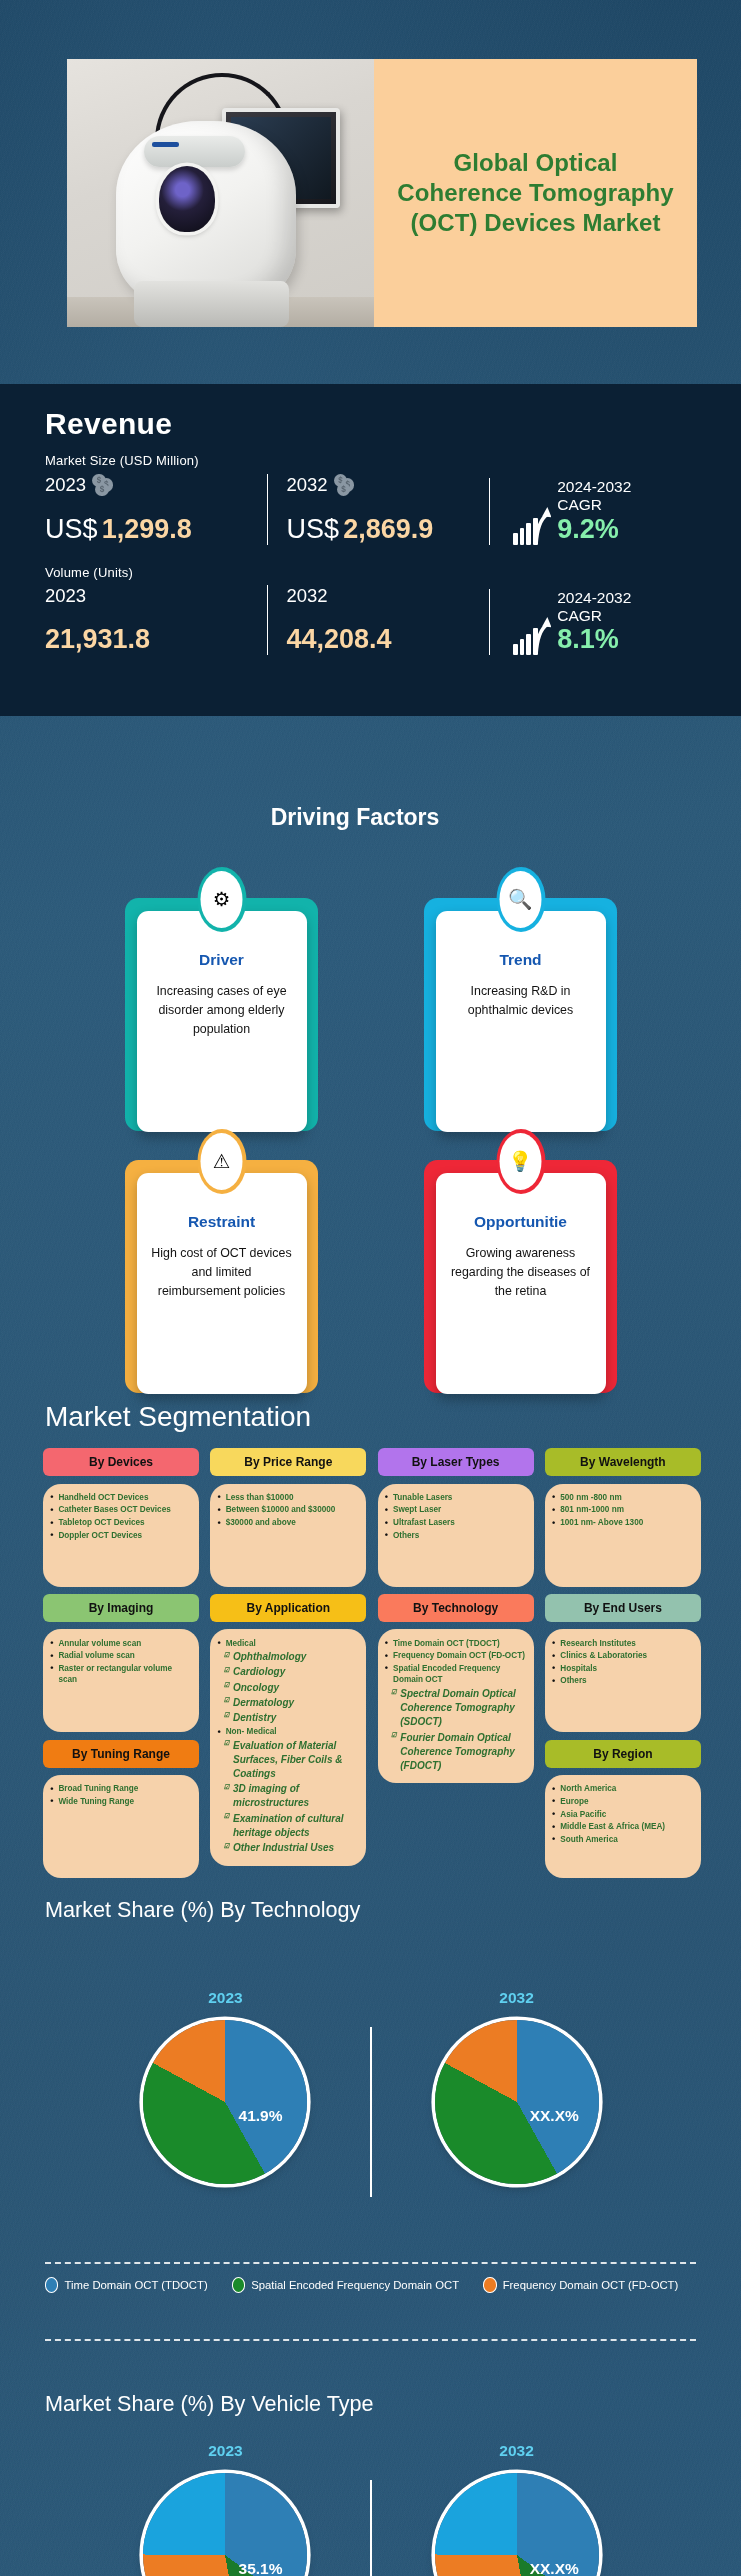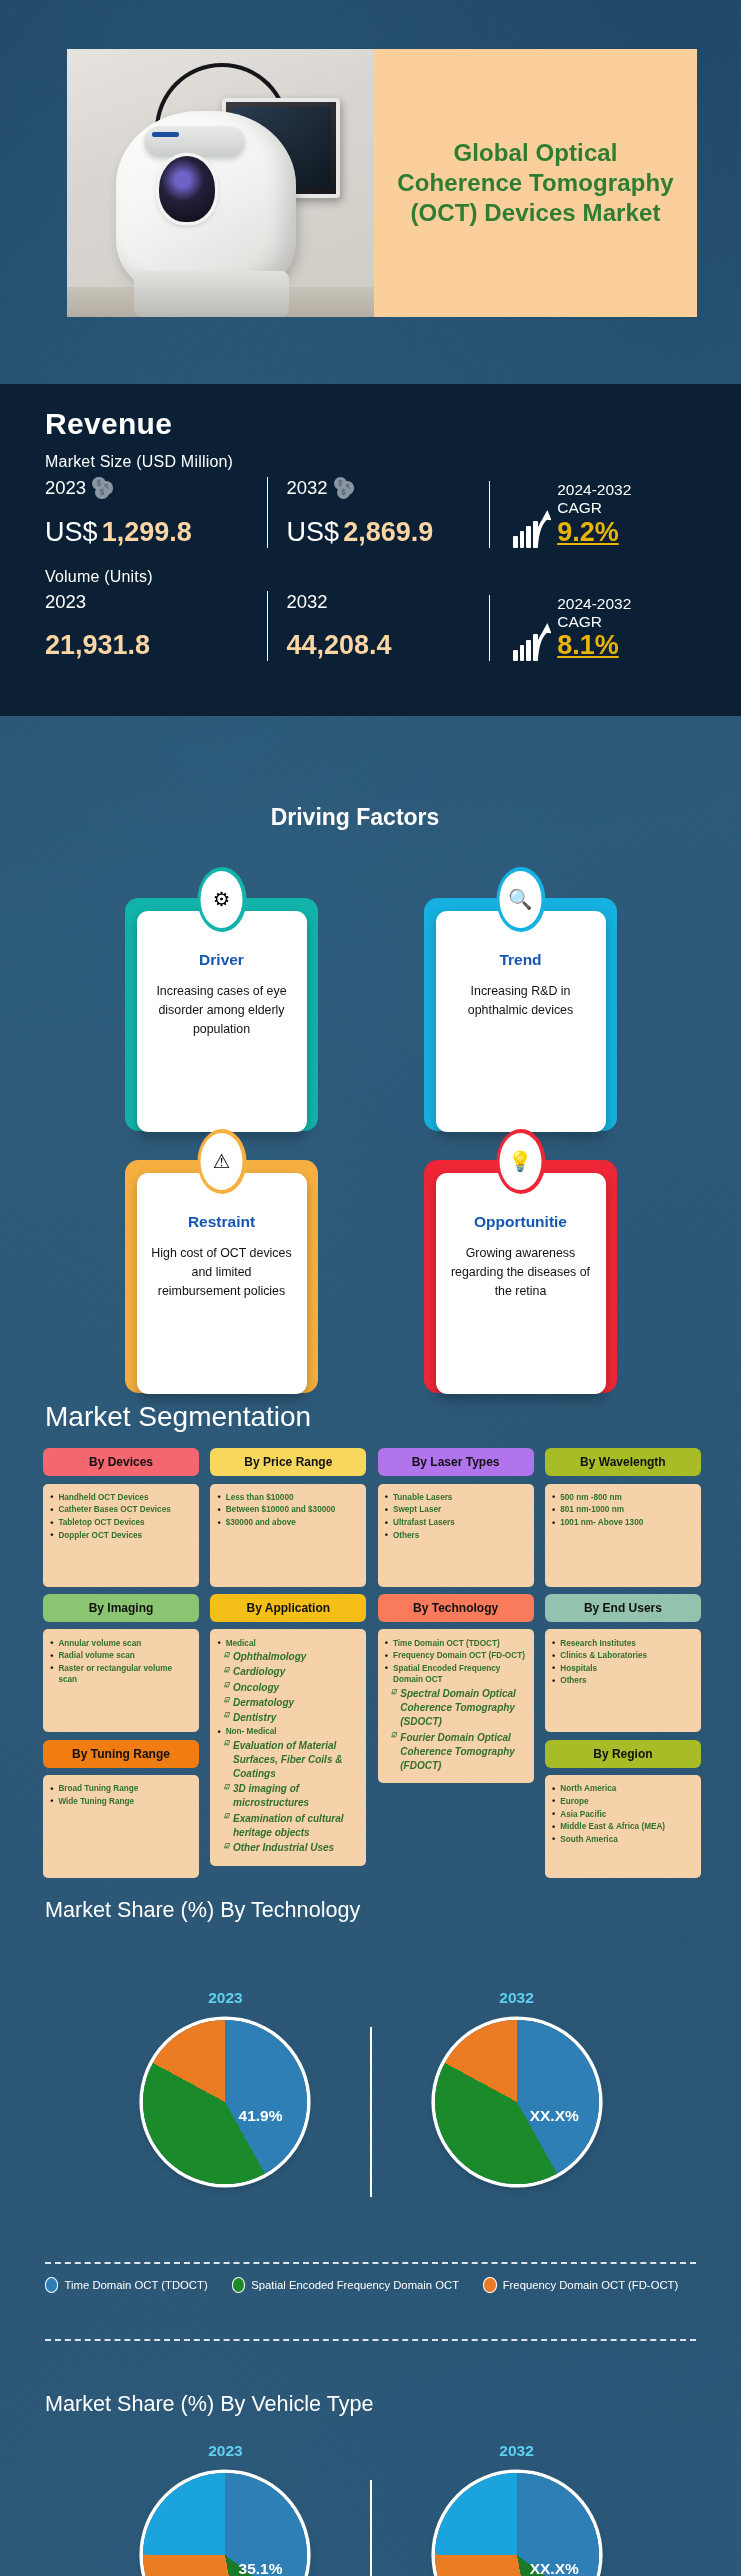--- a/index.html
+++ b/index.html
@@ -20,21 +20,21 @@
   }
   .noise {
     position: absolute; inset: 0; pointer-events: none; opacity: .30;
     background-image:
       repeating-linear-gradient(37deg, rgba(255,255,255,.045) 0 0.5px, rgba(0,0,0,0) 0.5px 1.5px),
       repeating-linear-gradient(119deg, rgba(0,0,0,.05) 0 0.5px, rgba(0,0,0,0) 0.5px 2.1px),
       repeating-linear-gradient(78deg, rgba(255,255,255,.03) 0 1px, rgba(0,0,0,0) 1px 2.6px);
   }
 
   
-  .hero { position: absolute; left: 67px; top: 49px; width: 630px; height: 268px; display: flex; }
+  .hero { position: absolute; left: 67px; top: 59px; width: 630px; height: 268px; display: flex; }
   .hero-photo {
     width: 307px; height: 268px; position: relative; overflow: hidden;
     background: linear-gradient(160deg, #e6e3de 0%, #d9d6d1 38%, #cfccc6 100%);
   }
   .device-body {
     position: absolute; left: 49px; top: 62px; width: 180px; height: 185px;
     background: linear-gradient(150deg,#ffffff 0%, #f2f2f0 48%, #d9d9d6 100%);
     border-radius: 46% 46% 34% 34% / 40% 40% 30% 30%;
     box-shadow: inset -11.3px -8.2px 20.6px rgba(0,0,0,.14), 3.1px 5.2px 11.3px rgba(0,0,0,.18);
   }
@@ -77,38 +77,38 @@
     text-align: center; letter-spacing: 0.1px;
   }
 
   
   .revenue-panel {
     position: absolute; left: 0; top: 384px; width: 742px; height: 332px;
     background: #0b2034;
   }
   .rev-inner { padding: 23px 45px 0 45px; }
   .rev-h1 { color: #fff; font-size: 30px; font-weight: 700; letter-spacing: 0.3px; }
-  .rev-sub { color: #fff; font-size: 16px; font-weight: 400; margin-top: 12.4px; letter-spacing:0.2px;}
+  .rev-sub { color: #fff; font-size: 13px; font-weight: 400; margin-top: 12.4px; letter-spacing:0.2px;}
   .rev-row { display: flex; align-items: flex-end; margin-top: 5.2px; }
   .rev-cell { position: relative; padding-right: 14.4px; }
   .rev-cell.c1 { width: 222px; }
   .rev-cell.c2 { width: 222px; padding-left: 18.5px; border-left: 1.5px solid #ffffff; }
   .rev-cell.c3 { flex: 1; padding-left: 23px; border-left: 1.5px solid #ffffff; display:flex; align-items:flex-end; gap:8.2px;}
   .rev-year { color: #fff; font-size: 18.5px; font-weight: 400; display:flex; align-items:center; gap:6.2px;}
   .coin-icon { width: 23px; height: 23px; display:inline-block; position:relative; }
   .coin-icon i { position:absolute; width:13.4px;height:13.4px;border-radius:50%;
     background:#8a97a3; display:flex;align-items:center;justify-content:center;
     color:#57636e; font-style:normal; font-weight:700; font-size:8.2px; }
   .coin-icon i:nth-child(1){left:0;top:0;}
   .coin-icon i:nth-child(2){left:7.2px;top:4.6px;}
   .coin-icon i:nth-child(3){left:3.1px;top:9.3px;}
   .rev-val { color: #fbd6a4; font-size: 27px; font-weight: 700; margin-top: 17px; white-space: nowrap;}
   .rev-val .usd { color: #ffffff; font-weight: 400; margin-right: 4.1px; }
   .cagr-label { color:#fff; font-size: 15.5px; line-height: 1.15; font-weight:400; }
-  .cagr-val { color:#eab308; font-size: 27px; font-weight:700;text-decoration:underline; }
+  .cagr-val { color:#86efac; font-size: 27px; font-weight:700; }
   .growth-icon { width: 36px; height: 39px; position: relative; flex: none; }
   .growth-icon b { position:absolute; bottom:0; width:4.6px; background:#fff; border-radius:1px; display:block;}
   .growth-icon b:nth-child(1){left:0;height:11.3px;}
   .growth-icon b:nth-child(2){left:6.7px;height:16.5px;}
   .growth-icon b:nth-child(3){left:13.4px;height:21.6px;}
   .growth-icon b:nth-child(4){left:20px;height:27px;}
   .growth-icon svg { position:absolute; right:-2.1px; bottom:0; }
 
   
   .section-title-center { position:absolute; left:0; width:710px; text-align:center;
@@ -136,21 +136,21 @@
   
   .seg-title { position:absolute; left:45px; color:#fff; font-size:28px; font-weight:400; }
   .seg-grid { position:absolute; left:43px; width:657px; display:grid;
               grid-template-columns: repeat(4, 156px); gap: 11.3px; }
   .seg-col { display:flex; flex-direction:column; gap:7.2px; }
   .seg-head {
     border-radius: 6.2px; text-align:center; padding: 7.2px 4.1px;
     font-size: 12px; font-weight: 700; color: #111;
   }
   .seg-body {
-    background:#f6d2ab; border-radius: 5px; padding: 8.2px 7.2px 9.3px 7.2px;
+    background:#f6d2ab; border-radius: 18px; padding: 8.2px 7.2px 9.3px 7.2px;
     min-height: 103px;
   }
   .seg-body ul { list-style:none; }
   .seg-body li {
     color:#2f7030; font-size:8.2px; font-weight:700; line-height:1.42;
     padding-left: 8.2px; position:relative; margin-bottom: 1px;
   }
   .seg-body li::before { content:"•"; position:absolute; left:0; top:-0.5px; color:#111; font-size:9.3px; }
   .seg-body li.sub {
     padding-left: 15.5px; font-style: italic; font-weight:700; font-size:10px;

